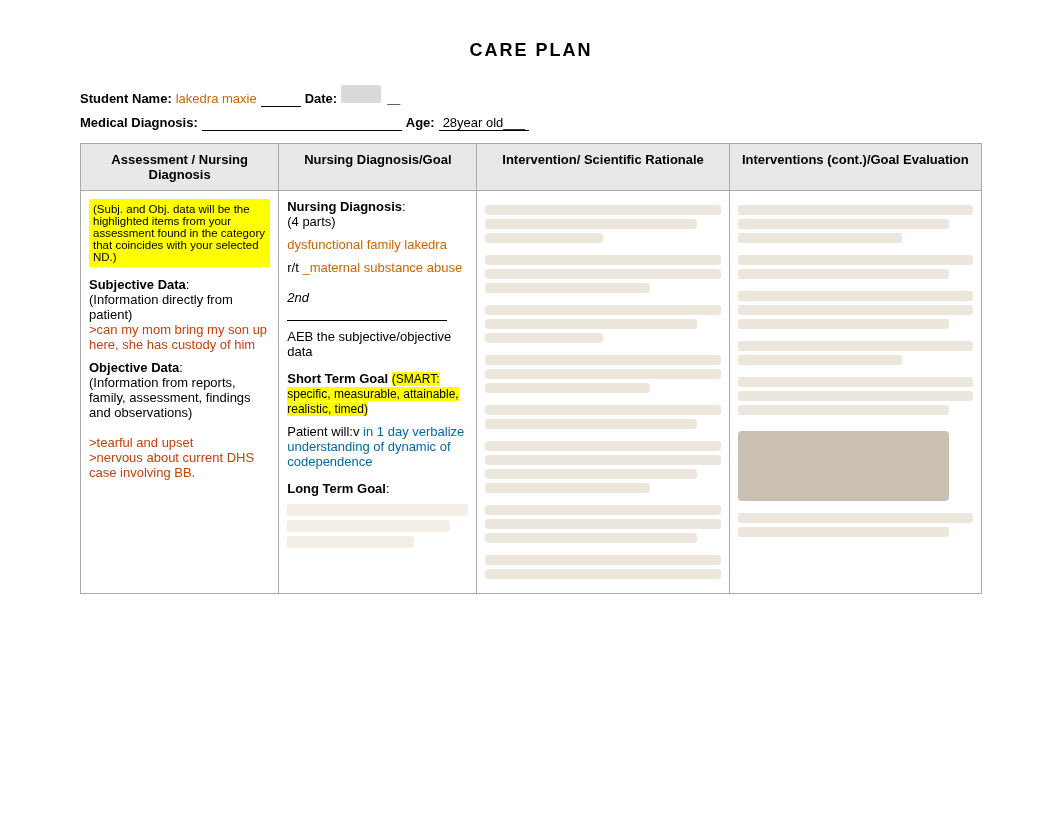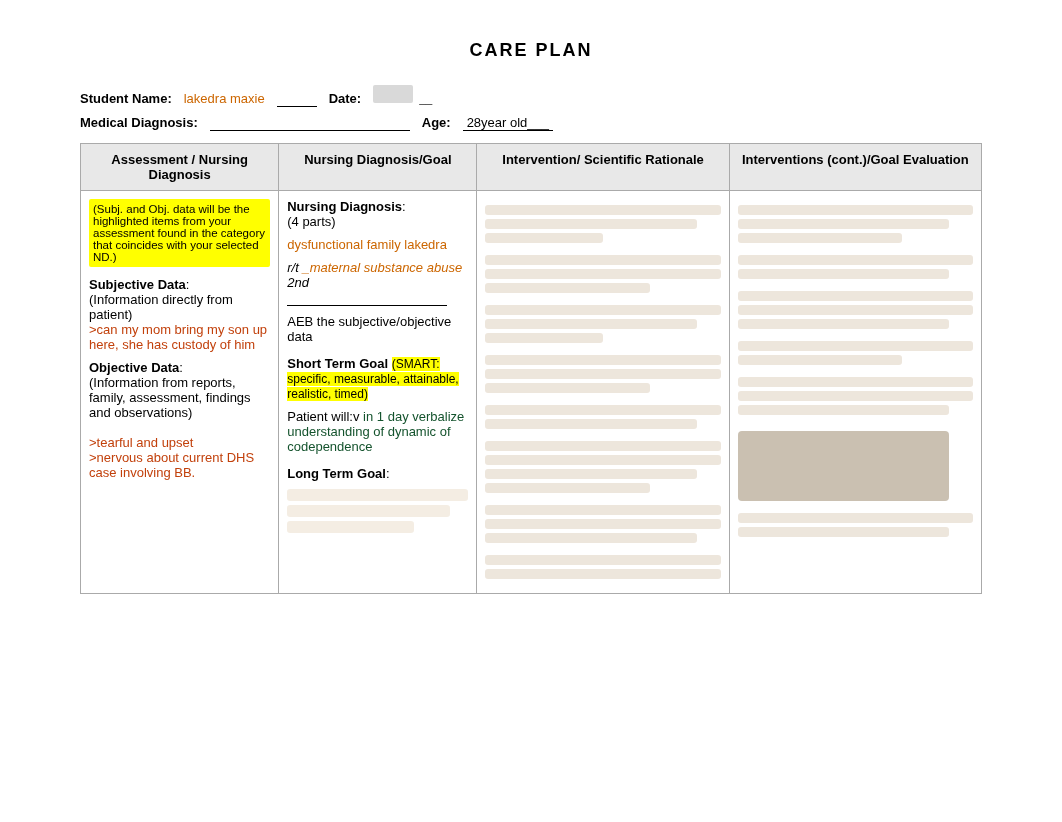--- a/index.html
+++ b/index.html
@@ -19,21 +19,21 @@
       font-size: 18px;
       font-weight: bold;
       margin-bottom: 24px;
       letter-spacing: 2px;
     }
     .header-row {
       margin-bottom: 8px;
       font-size: 13px;
       display: flex;
       align-items: baseline;
-      gap: 12px;
+      gap: 4px;
     }
     .header-row .label { font-weight: bold; }
     .student-name { color: #cc6600; }
 
     
     .care-table {
       width: 100%;
       border-collapse: collapse;
       border: 1px solid #aaa;
       margin-top: 12px;
@@ -86,21 +86,21 @@
     
     .nursing-diag { font-weight: bold; }
     .orange-link { color: #cc6600; }
     .nd-rt { color: #000; }
     .nd-line { border-bottom: 1px solid #000; width: 160px; display: inline-block; }
 
     .goal-smart {
       background: #ffff00;
       font-size: 12px;
     }
-    .goal-text { color: #14532d; text-align: right; }
+    .goal-text { color: #0369a1; text-align: right; }
 
     
     .footer-note {
       margin-top: 20px;
       font-size: 11px;
       color: #666;
     }
 
     .date-area {
       display: flex;
@@ -178,21 +178,21 @@
         <td>
           <div style="margin-bottom:8px;">
             <span class="nursing-diag">Nursing Diagnosis</span><span>:</span><br>
             <span>(4 parts)</span>
           </div>
 
           <div style="margin-bottom:8px;">
             <span class="orange-link">dysfunctional family lakedra</span>
           </div>
 
-          <div style="margin-bottom:0;font-style:italic;">
+          <div style="margin-bottom:15px;">
             <span class="nd-rt">r/t</span>
             <span class="orange-link">_maternal substance abuse</span>
           </div>
 
           <div style="margin-bottom:8px;font-style:italic;">
             <span>2nd</span>
             <span class="nd-line">&nbsp;&nbsp;&nbsp;&nbsp;&nbsp;&nbsp;&nbsp;&nbsp;&nbsp;&nbsp;&nbsp;&nbsp;&nbsp;&nbsp;&nbsp;&nbsp;&nbsp;</span>
           </div>
 
           <div style="margin-bottom:12px;">

